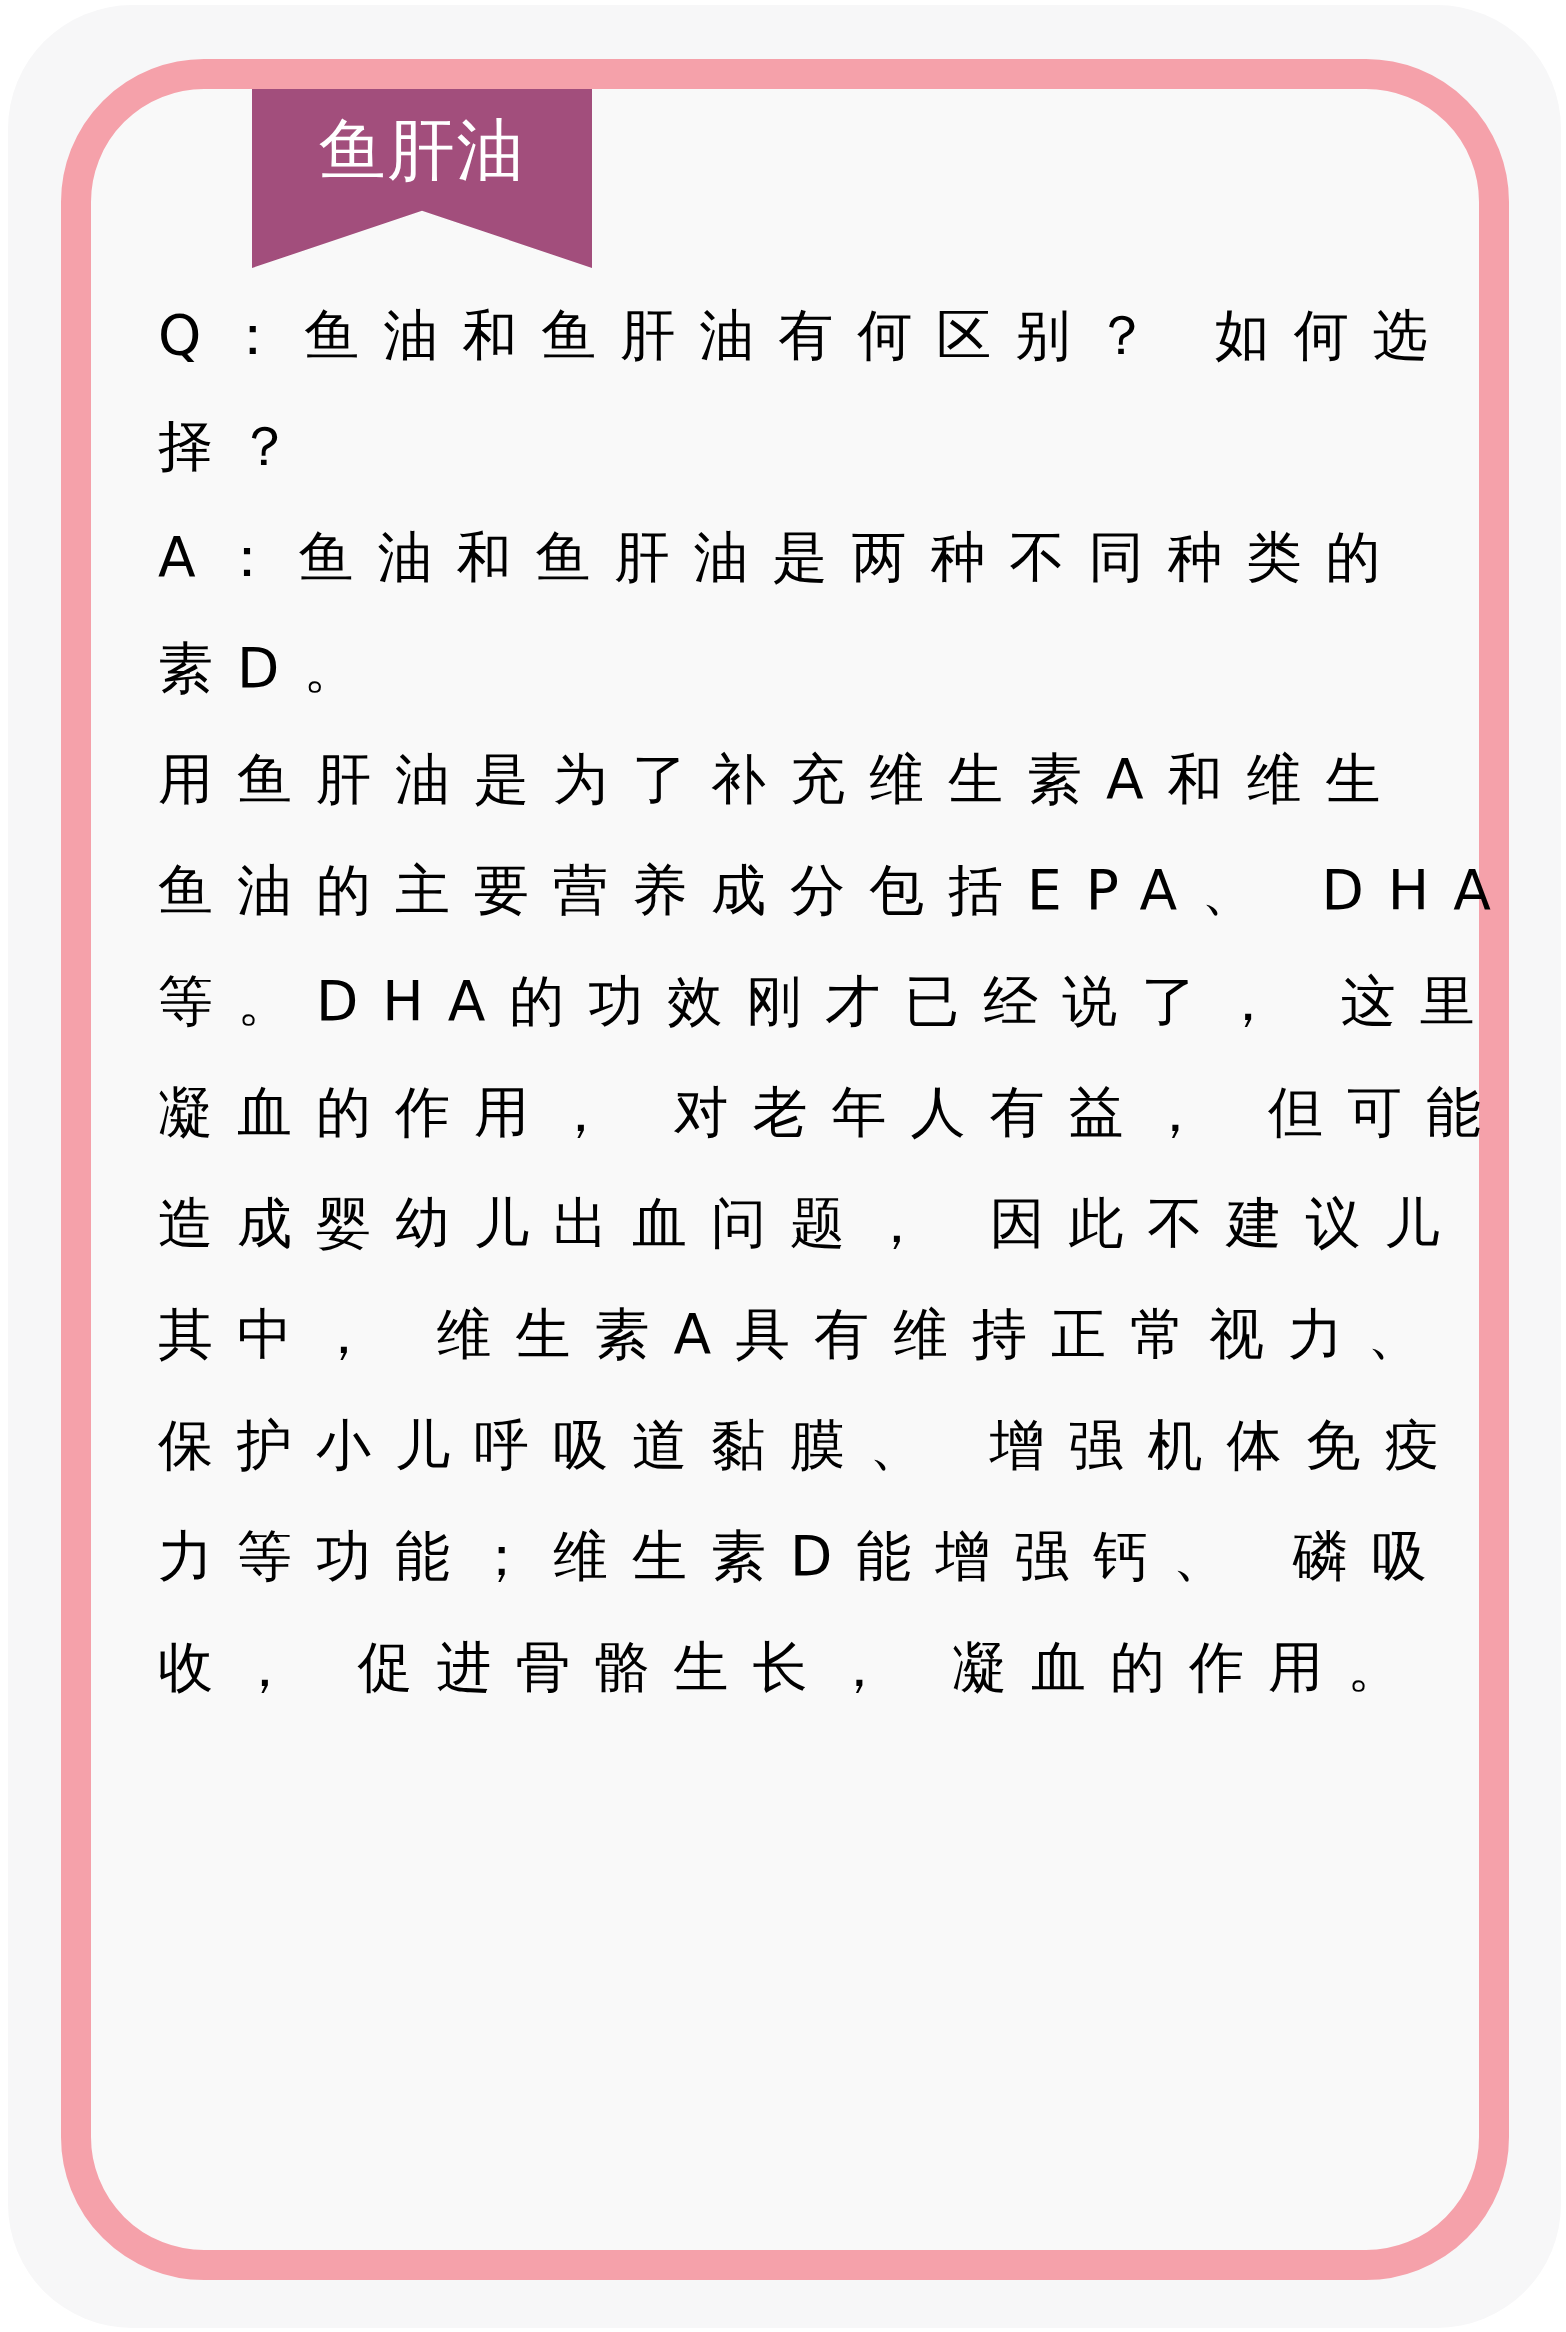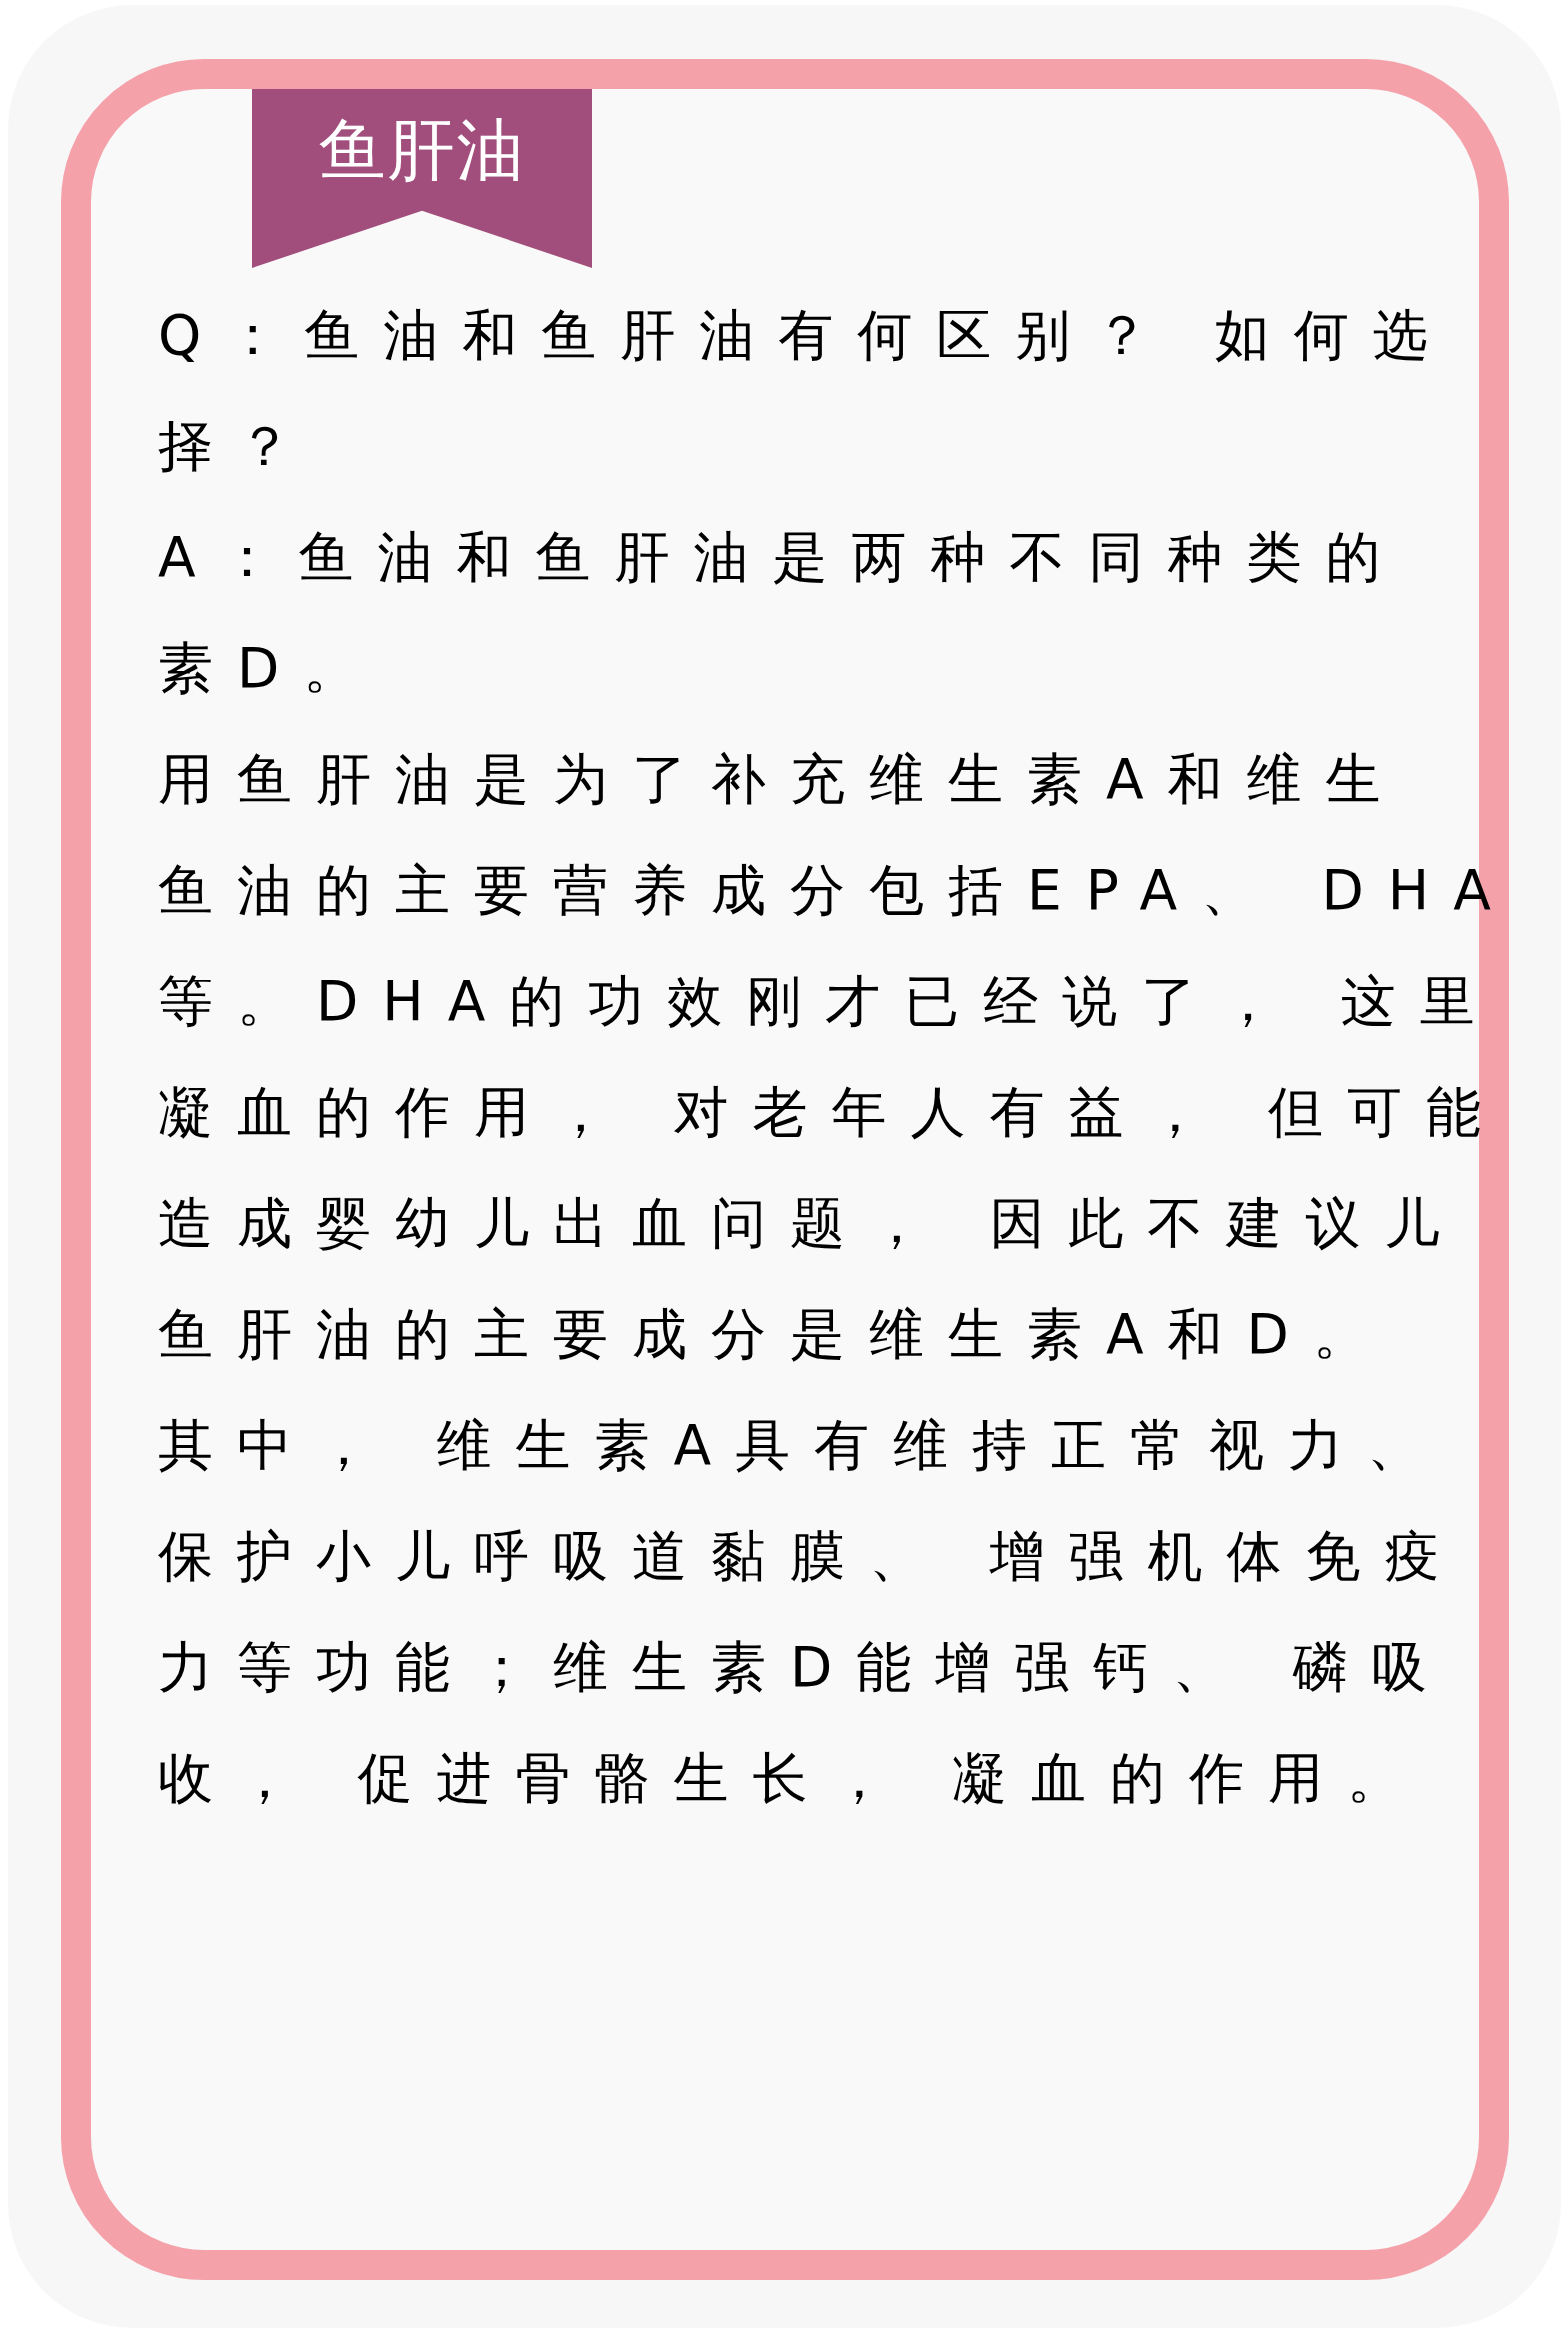--- a/index.html
+++ b/index.html
@@ -86,19 +86,18 @@
 <div class="content">
   <div class="line">Q：鱼油和鱼肝油有何区别？ 如何选</div>
   <div class="line">择？</div>
   <div class="line">A：鱼油和鱼肝油是两种不同种类的</div>
   <div class="line">素D。</div>
   <div class="line">用鱼肝油是为了补充维生素A和维生</div>
   <div class="line">鱼油的主要营养成分包括EPA、 DHA</div>
   <div class="line">等。DHA的功效刚才已经说了， 这里</div>
   <div class="line">凝血的作用， 对老年人有益， 但可能</div>
   <div class="line">造成婴幼儿出血问题， 因此不建议儿</div>
-  <div class="line">鱼肝油的主要成分是维生素A和D。</div>
   <div class="line">其中， 维生素A具有维持正常视力、</div>
   <div class="line">保护小儿呼吸道黏膜、 增强机体免疫</div>
   <div class="line">力等功能；维生素D能增强钙、 磷吸</div>
   <div class="line">收， 促进骨骼生长， 凝血的作用。</div>
 </div>
 
 
 </body></html>

